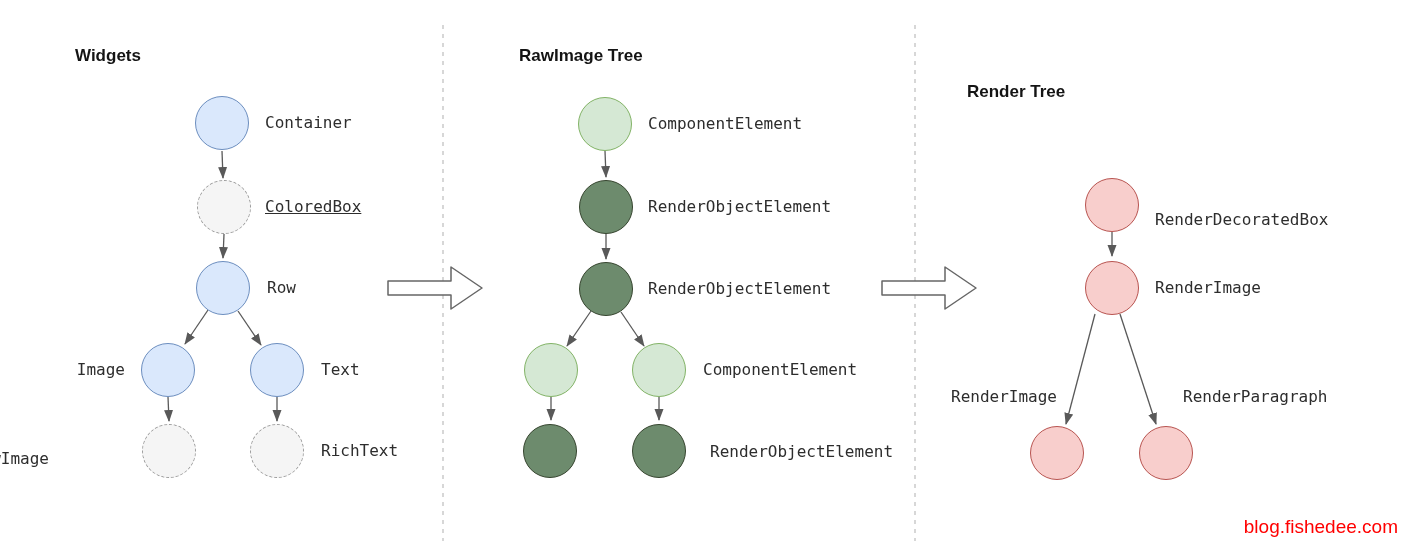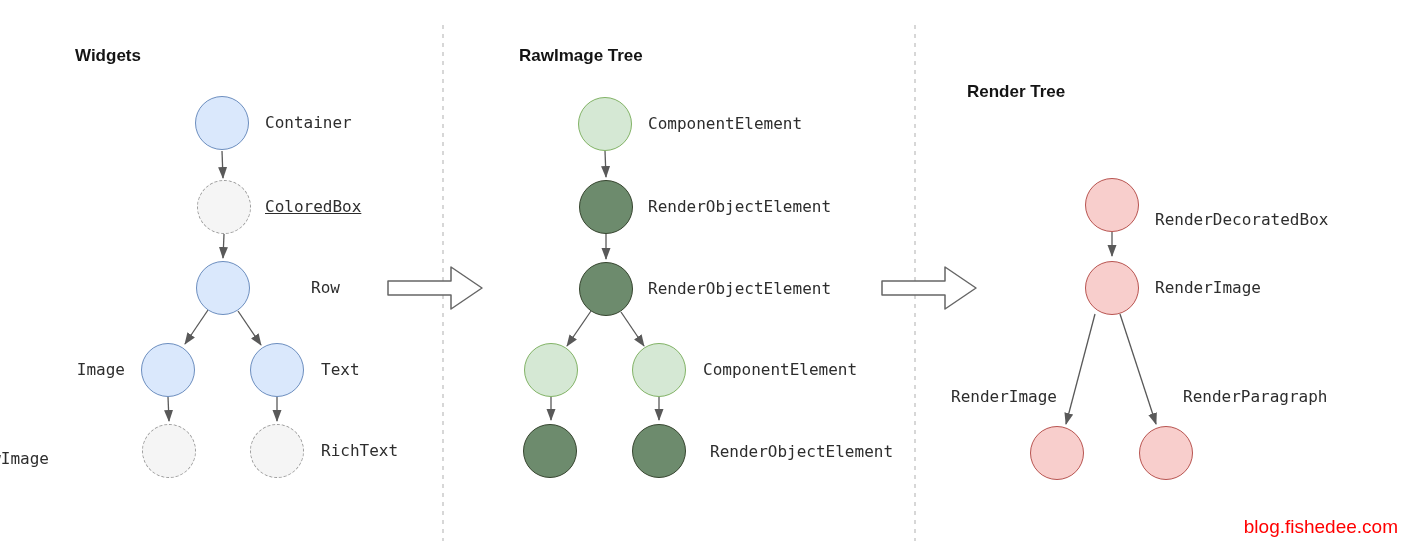--- a/index.html
+++ b/index.html
@@ -86,21 +86,21 @@
   <div class="node blue" style="left:195px;top:96px;"></div>
   <div class="node dashed" style="left:197px;top:180px;"></div>
   <div class="node blue" style="left:196px;top:261px;"></div>
   <div class="node blue" style="left:141px;top:343px;"></div>
   <div class="node blue" style="left:250px;top:343px;"></div>
   <div class="node dashed" style="left:142px;top:424px;"></div>
   <div class="node dashed" style="left:250px;top:424px;"></div>
 
   <span class="nlabel" style="left:265px;top:123px;">Container</span>
   <span class="nlabel" style="left:265px;top:207px;text-decoration:underline;">ColoredBox</span>
-  <span class="nlabel" style="left:267px;top:288px;margin-left:44px;">Row</span>
+  <span class="nlabel" style="left:267px;top:288px;">Row</span>
   <span class="nlabel leftside" style="right:1286px;top:370px;">Image</span>
   <span class="nlabel" style="left:321px;top:370px;">Text</span>
   <span class="nlabel leftside" style="right:1362px;top:451px;margin-top:8px;">RawImage</span>
   <span class="nlabel" style="left:321px;top:451px;">RichText</span>
 
   <div class="node lgreen" style="left:578px;top:97px;"></div>
   <div class="node dgreen" style="left:579px;top:180px;"></div>
   <div class="node dgreen" style="left:579px;top:262px;"></div>
   <div class="node lgreen" style="left:524px;top:343px;"></div>
   <div class="node lgreen" style="left:632px;top:343px;"></div>

